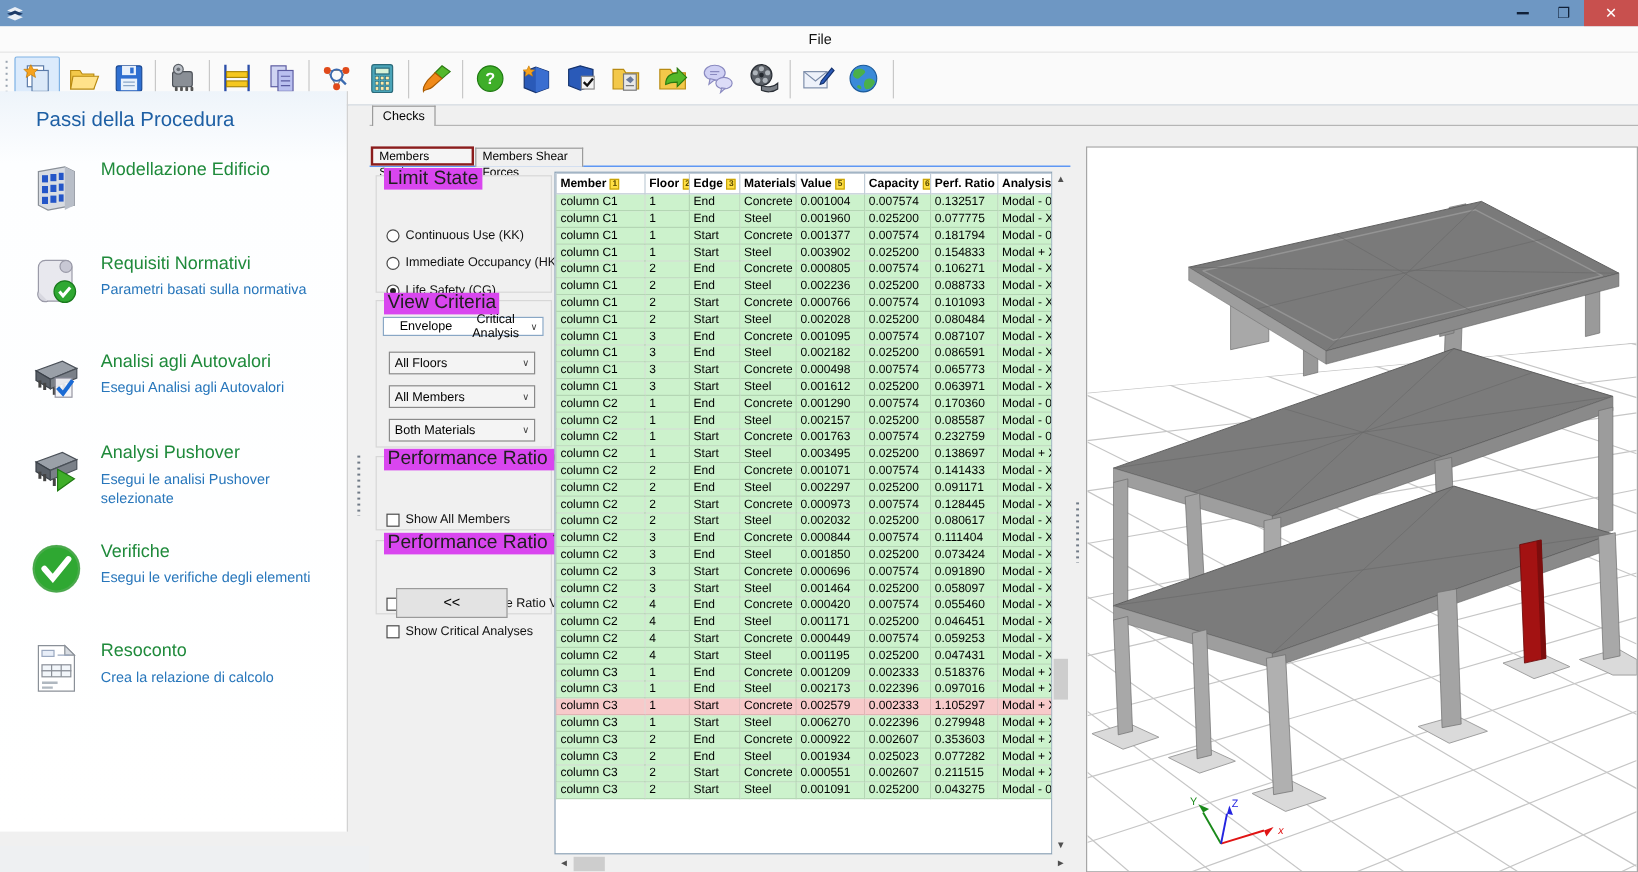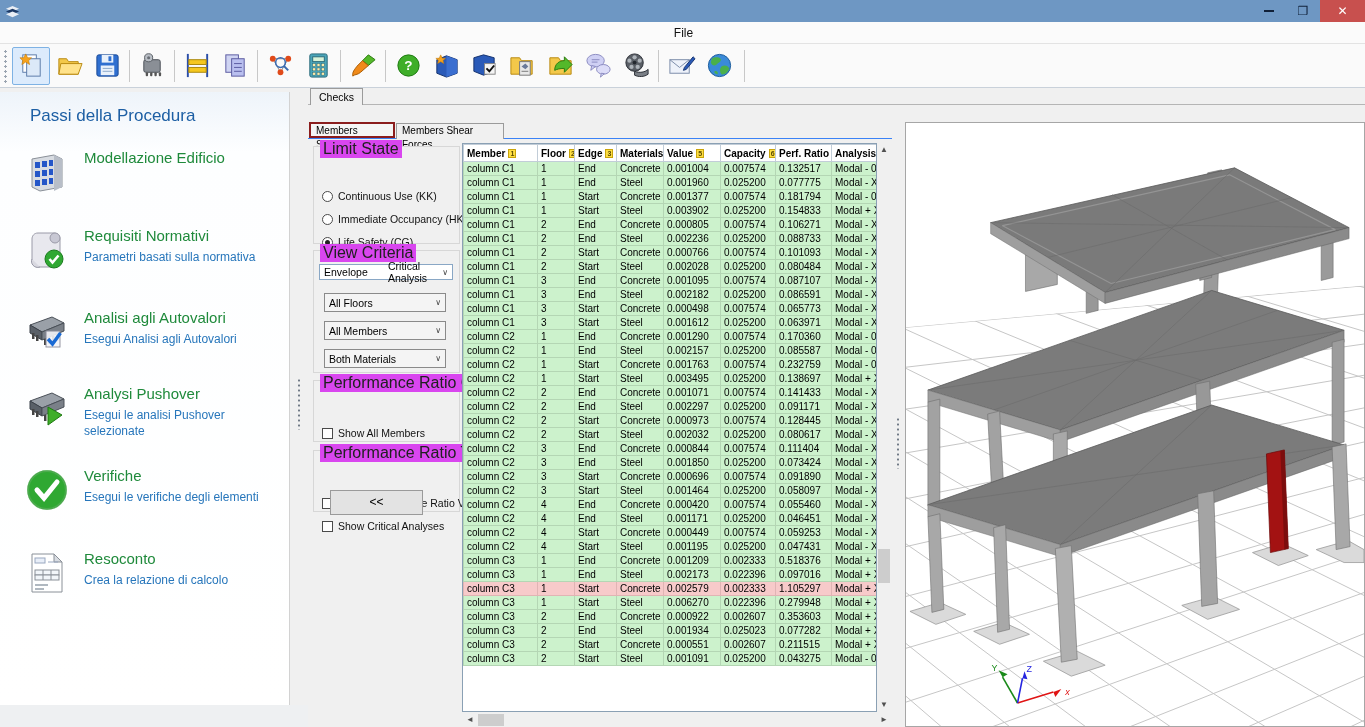--- a/index.html
+++ b/index.html
@@ -28,21 +28,21 @@
   .tb-grip { width:5px; height:34px; margin:0 4px 0 3px;
     background-image:radial-gradient(circle, #9aa4b0 1px, transparent 1.2px);
     background-size:5px 5px; }
   .tool { width:38px; height:38px; display:flex; align-items:center; justify-content:center; }
   .tool.selected { background:#dcebfc; border:1px solid #7eb2e4; border-radius:2px; }
   .tool svg { width:29px; height:29px; }
   .tsep { width:1px; height:32px; background:#c8c8c8; margin:0 3px; }
   .tsep.end { margin-left:6px; }
 
   
-  .sidebar { position:absolute; left:0; top:92px; width:290px; height:617px;
+  .sidebar { position:absolute; left:0; top:76px; width:290px; height:617px;
     background:linear-gradient(180deg,#eef4fa 0%, #fdfeff 60px, #ffffff 100%);
     border-right:1px solid #d2d2d2; }
   .sb-title { position:absolute; left:30px; top:14px; font-size:17px; color:#1d5fa4; }
   .sb-item { position:absolute; left:24px; display:flex; gap:14px; width:250px; }
   .sb-item svg { width:46px; height:46px; flex:0 0 46px; }
   .sb-item-title { font-size:15px; color:#1f8a3b; margin-bottom:5px; }
   .sb-item-sub { font-size:12px; color:#2776bb; line-height:1.35; }
   .bottom-strip { position:absolute; left:0; top:705px; width:308px; height:22px; background:#eef0f2; }
 
   
@@ -54,34 +54,34 @@
   .vsplit2 .dots { left:4px; top:295px; }
 
   
   .panel { position:absolute; left:308px; top:88px; width:1057px; height:639px; background:#f0f0f0; }
   .tabstrip1 { position:absolute; left:0; top:0; width:1057px; height:17px; border-bottom:1px solid #b5b5b5; }
   .tab-checks { position:absolute; left:2px; top:0; height:17px; padding:0 8px; font-size:10.5px;
     background:#f0f0f0; border:1px solid #9b9b9b; border-bottom:none; line-height:16px; }
   .tabstrip2 { position:absolute; left:0; top:17px; width:1057px; height:17px; border-bottom:1px solid #3b82f6;margin-top:17px; }
   .subtab { position:absolute; top:0; height:16px; font-size:10px; line-height:14px; padding:0 5px; }
   .subtab.active { left:1px; width:86px; background:#f5f5f5; border:2px solid #8b1d1d; color:#000; }
-  .subtab.idle { left:88px; width:108px; background:#f0f0f0; border:1px solid #9b9b9b; border-bottom:none; margin-top:1px; }
+  .subtab.idle { left:88px; width:90px; background:#f0f0f0; border:1px solid #9b9b9b; border-bottom:none; margin-top:1px; }
 
   
   .grp { position:absolute; border:1px solid #d7d7d7; background:#f0f0f0; }
   .grp-label { position:absolute; top:-7px; left:6px; background:#d946ef; padding:0 3px;
     font-size:16px; color:#202020; white-space:nowrap; }
   .radio-row, .check-row { position:absolute; left:8px; display:flex; align-items:center; gap:5px;
     font-size:10.5px; color:#111; white-space:nowrap;margin-top:32px; }
   .rdot { width:11px; height:11px; border:1px solid #4a4a4a; border-radius:50%; background:#fff;
     display:flex; align-items:center; justify-content:center; flex:0 0 11px; }
   .rdot.sel::after { content:""; width:5px; height:5px; border-radius:50%; background:#222; }
   .cbox { width:11px; height:11px; border:1px solid #4a4a4a; background:#fff; flex:0 0 11px; }
   .comboA { position:absolute; left:5px; top:13px; width:134px; height:16px; background:#fff;
-    border:1px solid #89a7c5; display:flex; align-items:center; font-size:10.5px; }
+    border:1px solid #89a7c5; display:flex; align-items:center; font-size:10.5px;text-align:center; }
   .comboA .seg1 { width:66px; padding-left:4px; }
   .comboA .seg2 { flex:1; padding-left:2px; }
   .comboA .chev, .combo .chev { font-size:8px; color:#444; padding:0 4px; }
   .combo { position:absolute; left:10px; width:122px; height:19px; background:#f4f4f4;
     border:1px solid #8a8a8a; display:flex; align-items:center; font-size:10.5px; }
   .combo span.val { flex:1; padding-left:4px; }
   .btn-collapse { position:absolute; left:22px; top:402px; width:93px; height:25px;
     background:#e3e3e3; border:1px solid #9a9a9a; font-size:12px; text-align:center; line-height:23px; }
 
   

